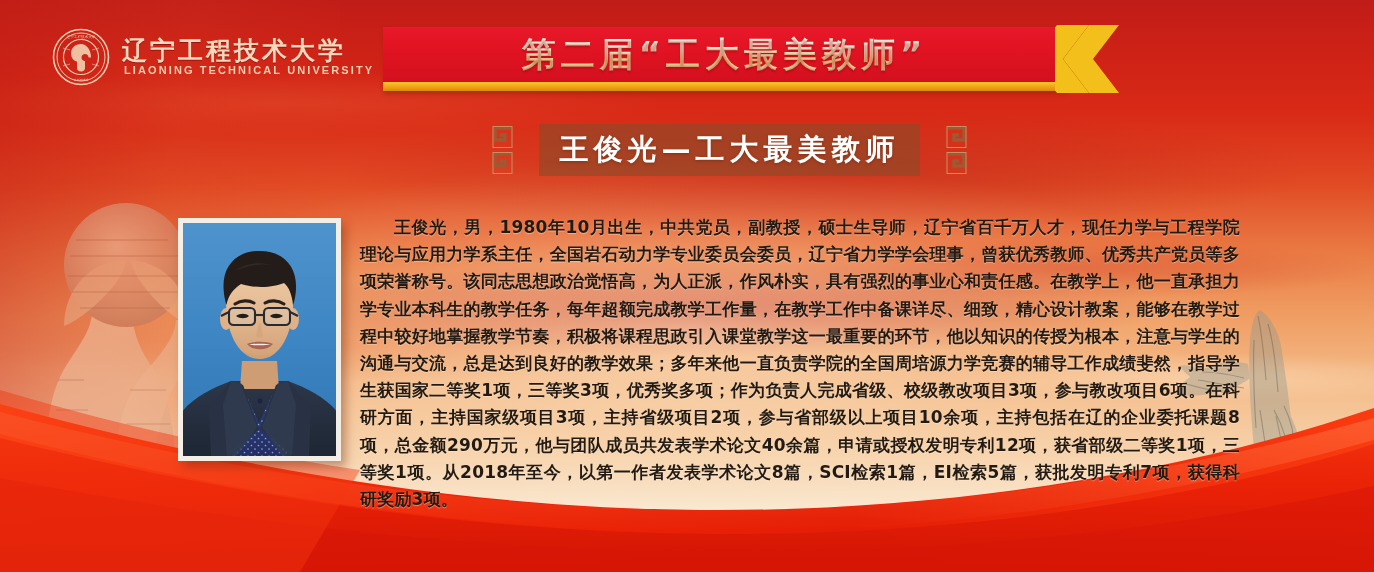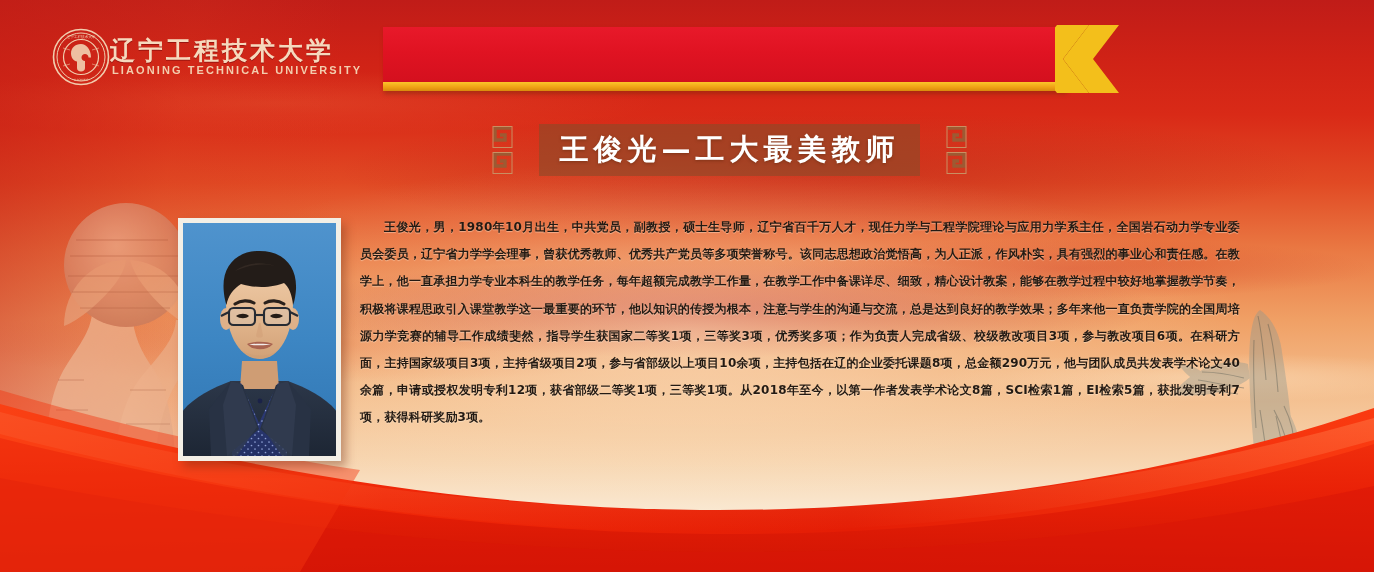--- a/index.html
+++ b/index.html
@@ -63,21 +63,21 @@
   }
 
   
   .ribbon-bottom{
     position:absolute;left:0;bottom:0;width:1374px;height:190px;
   }
 
   
   .logo{
     position:absolute;left:52px;top:28px;
-    display:flex;align-items:center;
+    display:flex;align-items:center;gap:12px;
   }
   .logo-seal{ width:58px;height:58px;flex:0 0 58px; }
   .logo-text{ display:flex;flex-direction:column;gap:2px; }
   .logo-cn{
     font-family:"DejaVu Sans","Liberation Sans",sans-serif;
     font-size:25px;font-weight:700;letter-spacing:3px;
     color:#f6d9bd;
     text-shadow:0 1px 0 rgba(120,10,10,.6);
     line-height:1;
     white-space:nowrap;
@@ -151,21 +151,21 @@
   .portrait-img{ width:100%;height:100%;display:block; }
 
   
   .bio{
     position:absolute;left:360px;top:214px;
     width:880px;
   }
   .bio p{
     margin:0;
     font-family:"DejaVu Sans","Liberation Sans",sans-serif;
-    font-size:12px;
+    font-size:17px;
     font-weight:700;
     line-height:27.2px;
     letter-spacing:.2px;
     color:#231a13;
     text-align:justify;
     text-indent:2em;
     text-shadow:0 1px 1px rgba(255,240,220,.45);
   }
 </style>
 </head>
@@ -273,20 +273,21 @@
     </div>
     <div class="logo-text">
       <div class="logo-cn">辽宁工程技术大学</div>
       <div class="logo-en">LIAONING TECHNICAL UNIVERSITY</div>
     </div>
   </div>
 
   <div class="banner">
     <div class="banner-body"></div>
     <div class="banner-gold"></div>
+    <div class="banner-title">第二届“工大最美教师”</div>
     <div class="banner-chev">
       <svg viewBox="0 0 66 68" width="66" height="68" aria-hidden="true">
         <path d="M6 2 L36 2 L10 33 L36 66 L6 66 L-20 33 Z" fill="#000" opacity=".25" transform="translate(4,3)"></path>
         <path d="M2 0 L34 0 L8 34 L34 68 L2 68 L-24 34 Z" fill="#f3bf1b"></path>
         <path d="M34 0 L64 0 L38 34 L64 68 L34 68 L8 34 Z" fill="#f3bf1b"></path>
       </svg>
     </div>
   </div>
 
   <div class="subtitle">

